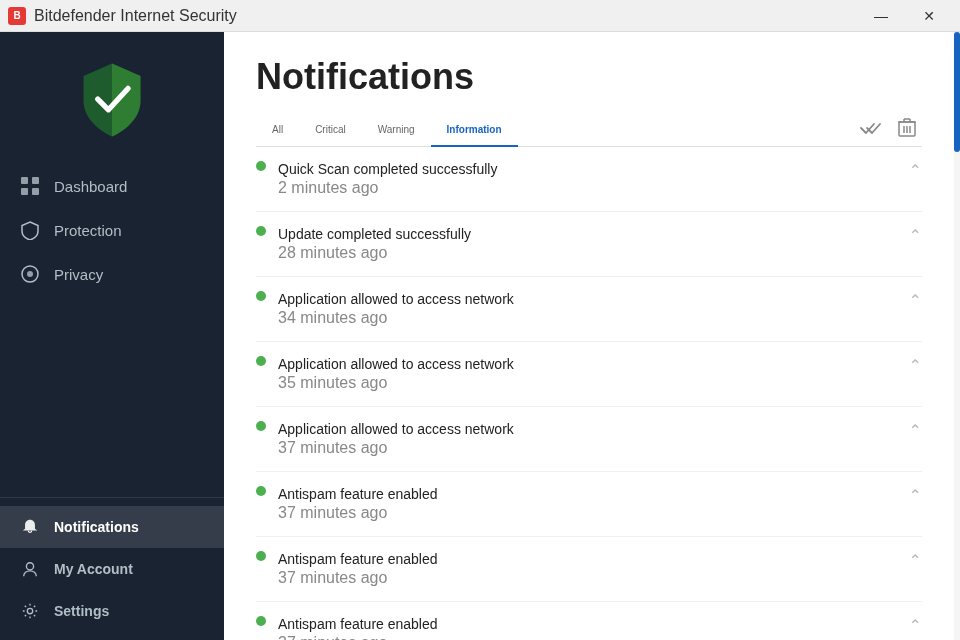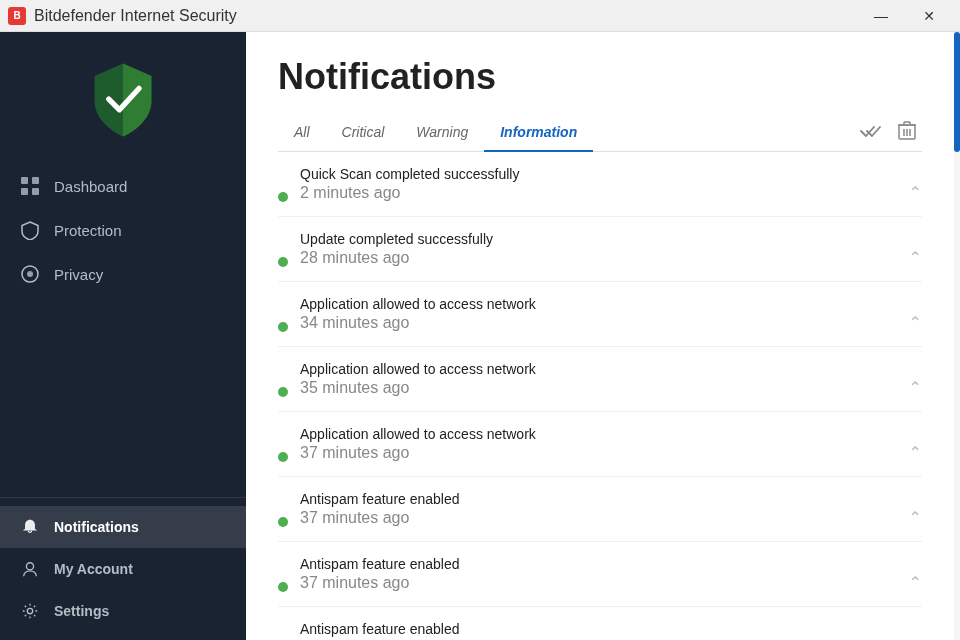--- a/index.html
+++ b/index.html
@@ -30,21 +30,21 @@
       border: none; background: transparent;
       cursor: pointer; display: flex; align-items: center; justify-content: center;
       font-size: 14px; color: #333;
     }
 
     
     .app-body { display: flex; flex: 1; overflow: hidden; }
 
     
     .sidebar {
-      width: 246px;
+      width: 224px;
       background: #1a2332;
       display: flex;
       flex-direction: column;
       flex-shrink: 0;
       color: white;
     }
     .sidebar-logo {
       display: flex; align-items: center; justify-content: center;
       padding: 28px 0 24px 0;
     }
@@ -77,40 +77,39 @@
     
     .main-content { flex: 1; display: flex; flex-direction: column; background: white; overflow: hidden; }
 
     .page-header { padding: 24px 32px 0 32px; }
     .page-title { font-size: 36px; font-weight: 600; color: #222; margin-bottom: 16px; }
 
     
     .tabs { display: flex; align-items: center; gap: 0; border-bottom: 1px solid #e0e0e0; margin: 0 32px; position: relative; }
     .tab {
       padding: 10px 16px;
-      font-size: 14px;
+      font-size: 10px;
       color: #666;
       cursor: pointer;
       border-bottom: 2px solid transparent;
       margin-bottom: -1px;
-      font-style: italic;
     }
     .tab.active { color: #1565c0; border-bottom: 2px solid #1565c0; font-weight: 600; }
 
     .tab-actions { margin-left: auto; display: flex; gap: 4px; align-items: center; padding-bottom: 4px; }
     .tab-action-btn {
       background: none; border: none; cursor: pointer;
       color: #888; padding: 4px 6px; font-size: 16px;
       display: flex; align-items: center; justify-content: center;
     }
 
     
     .notifications-list { flex: 1; overflow-y: auto; padding: 0 32px; }
     .notif-item {
-      display: flex; align-items: flex-end;
+      display: flex; align-items: flex-start;
       padding: 14px 0;
       border-bottom: 1px solid #f0f0f0;
       cursor: pointer;
       gap: 12px;
       position: relative;
     }
     .notif-dot {
       width: 10px; height: 10px;
       background: #4caf50;
       border-radius: 50%;

